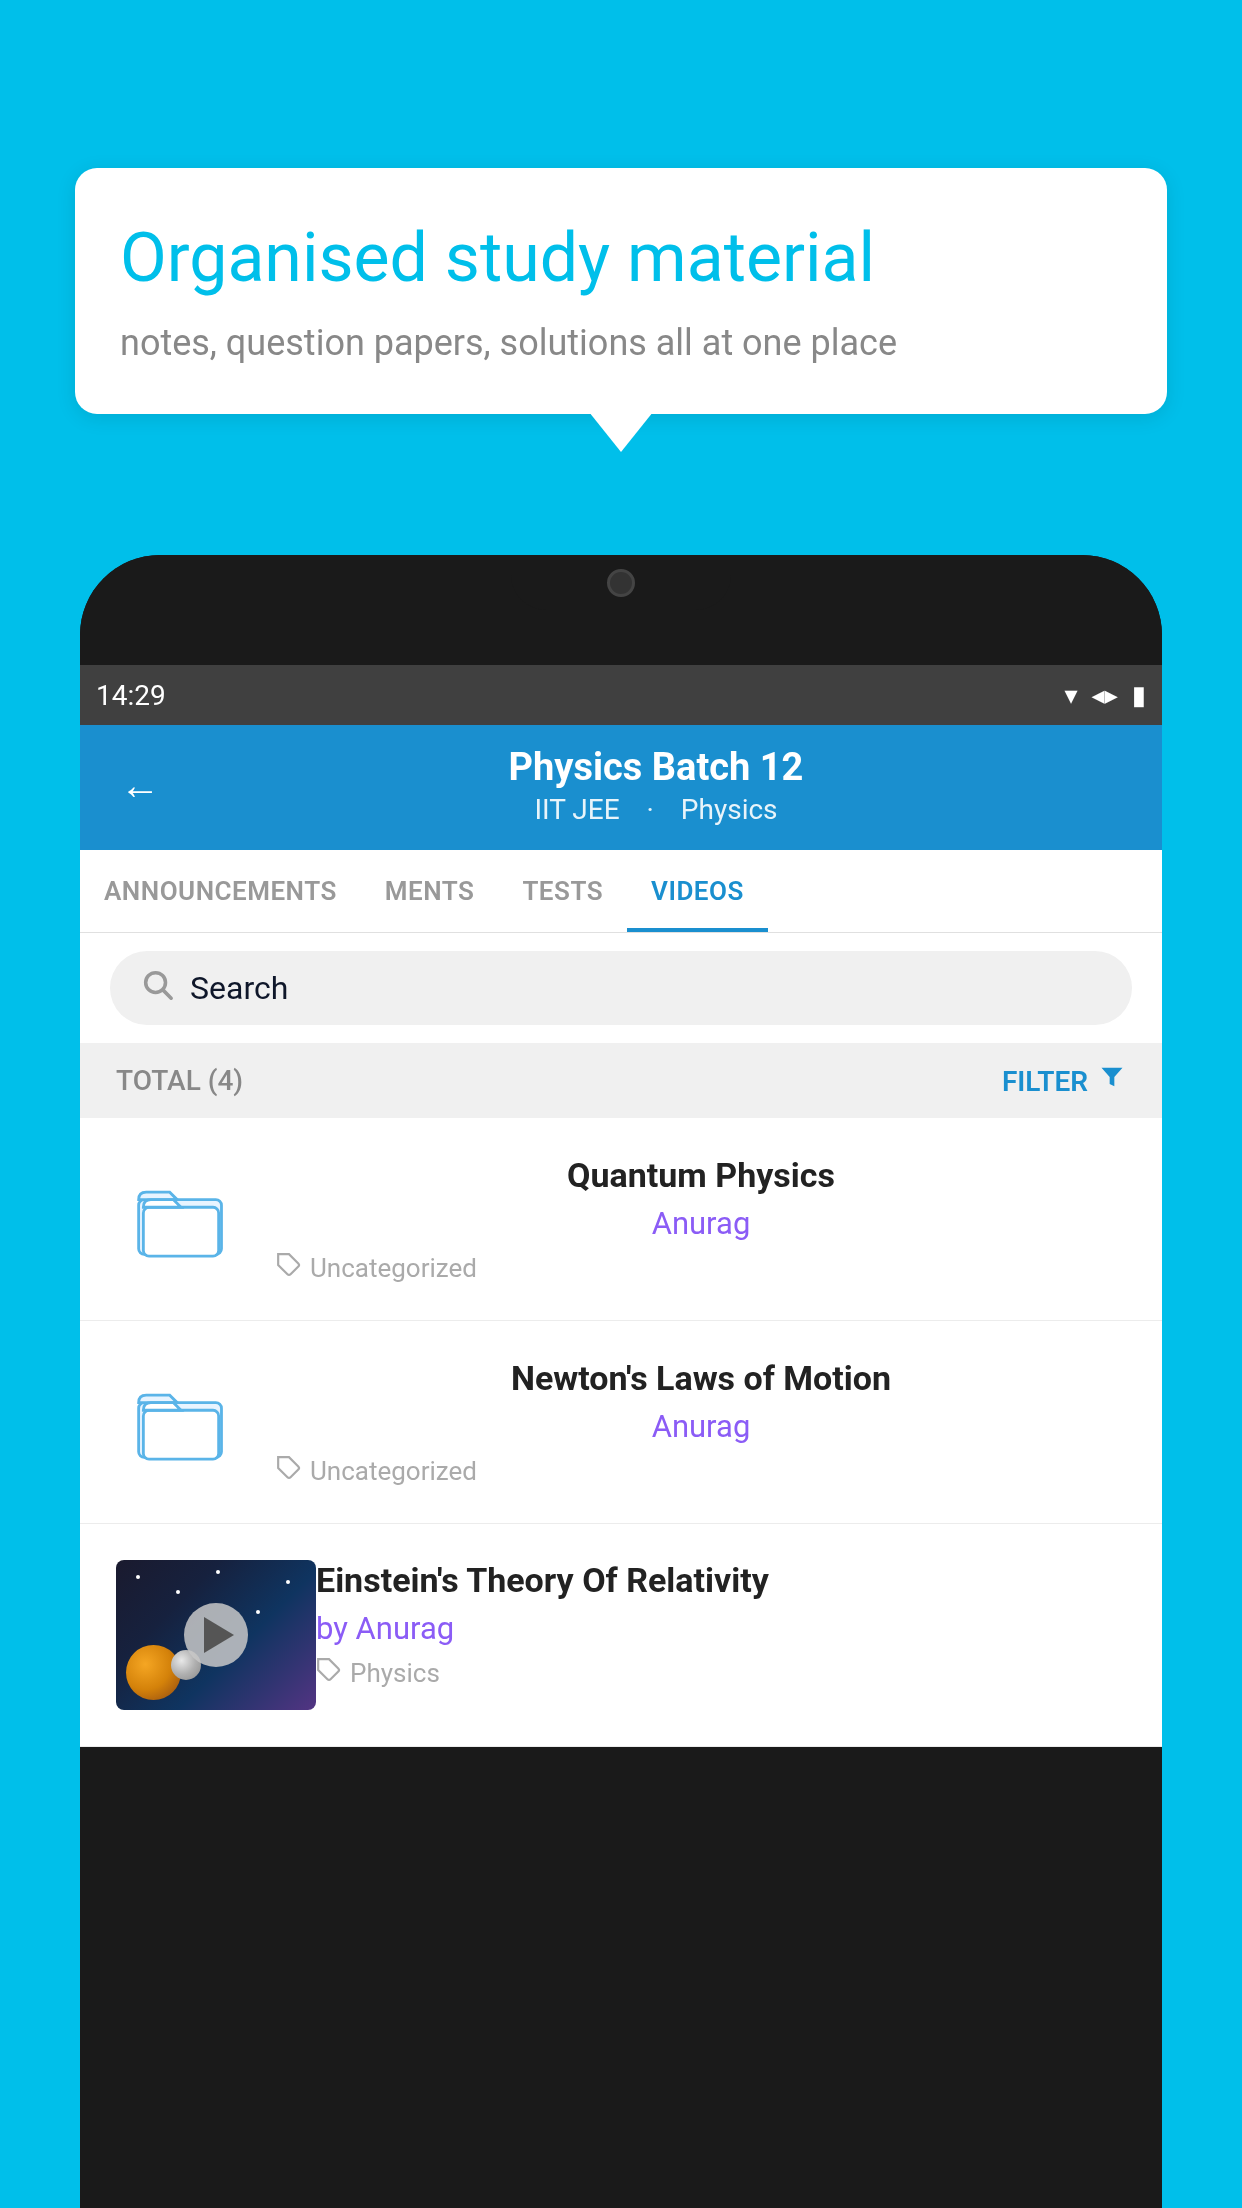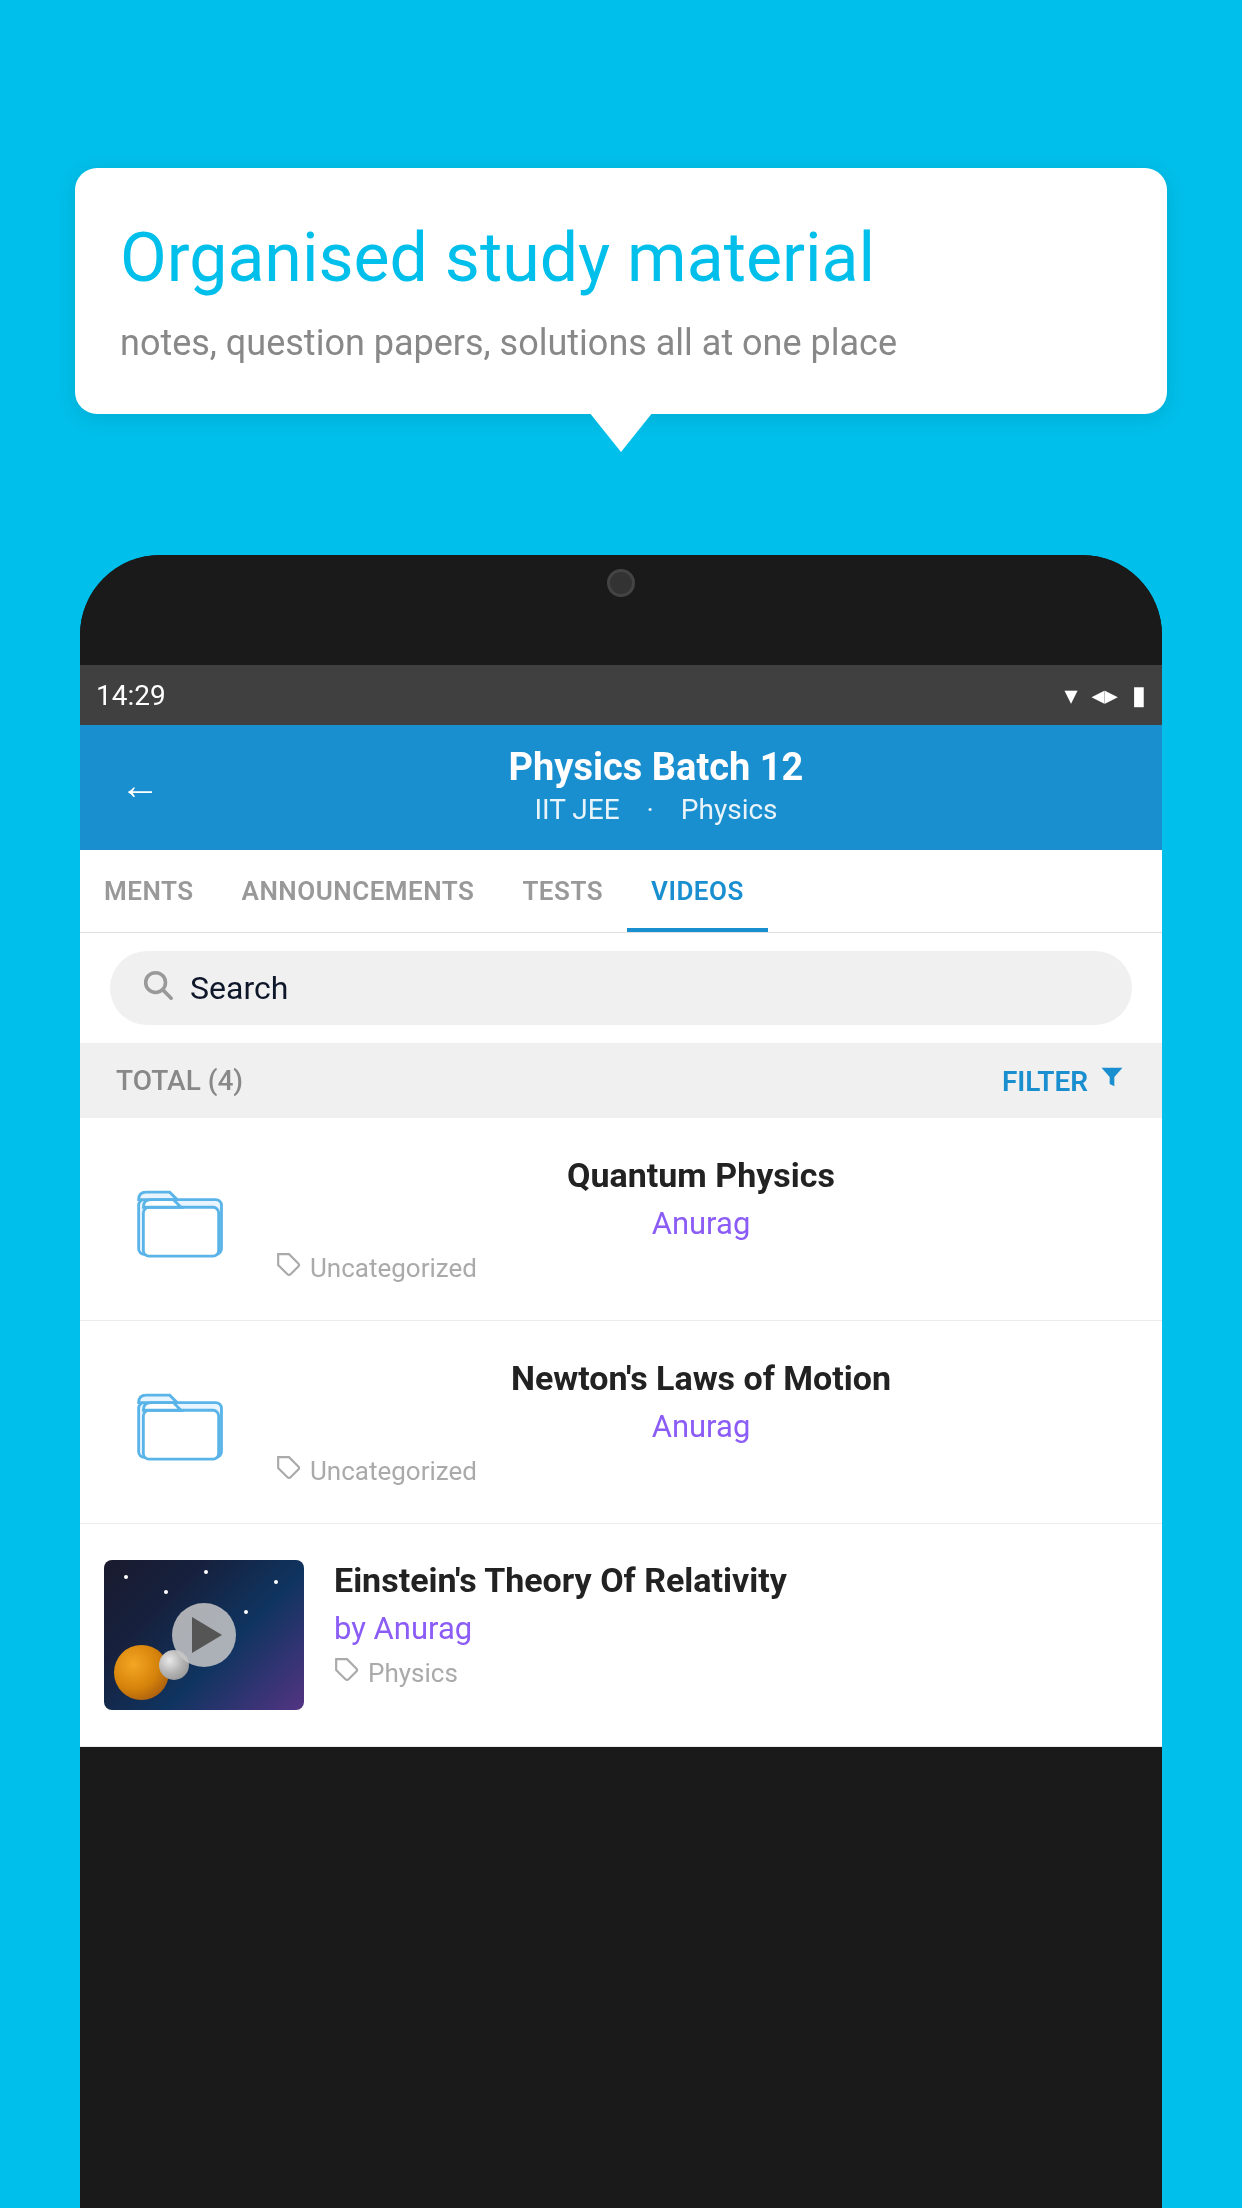--- a/index.html
+++ b/index.html
@@ -280,23 +280,22 @@
     }
     .tag-icon {
       font-size: 24px;
       color: #aaa;
     }
 
     
     .video-item-thumb {
       display: flex;
       align-items: flex-start;
-      padding: 36px 24px;
+      padding: 36px 36px;
       border-bottom: 1px solid #ececec;
-      gap: 30px;
       background: white;
     }
     .real-thumb {
       width: 200px;
       height: 150px;
       flex-shrink: 0;
       border-radius: 8px;
       overflow: hidden;
       position: relative;
       background: linear-gradient(135deg, #1a1a2e 0%, #16213e 30%, #0f3460 60%, #533483 100%);
@@ -388,24 +387,24 @@
       <div class="header-subtitle">
         <span>IIT JEE</span>
         <span> · </span>
         <span>Physics</span>
       </div>
     </div>
   </div>
 
   <div class="tab-bar">
     <div class="tab-item">
+      <span>ANNOUNCEMENTS</span>
+    </div>
+    <div class="tab-item">
       <span>MENTS</span>
-    </div>
-    <div class="tab-item">
-      <span>ANNOUNCEMENTS</span>
     </div>
     <div class="tab-item">
       <span>TESTS</span>
     </div>
     <div class="tab-item active">
       <span>VIDEOS</span>
     </div>
   </div>
 
   <div class="search-bar-wrapper">

